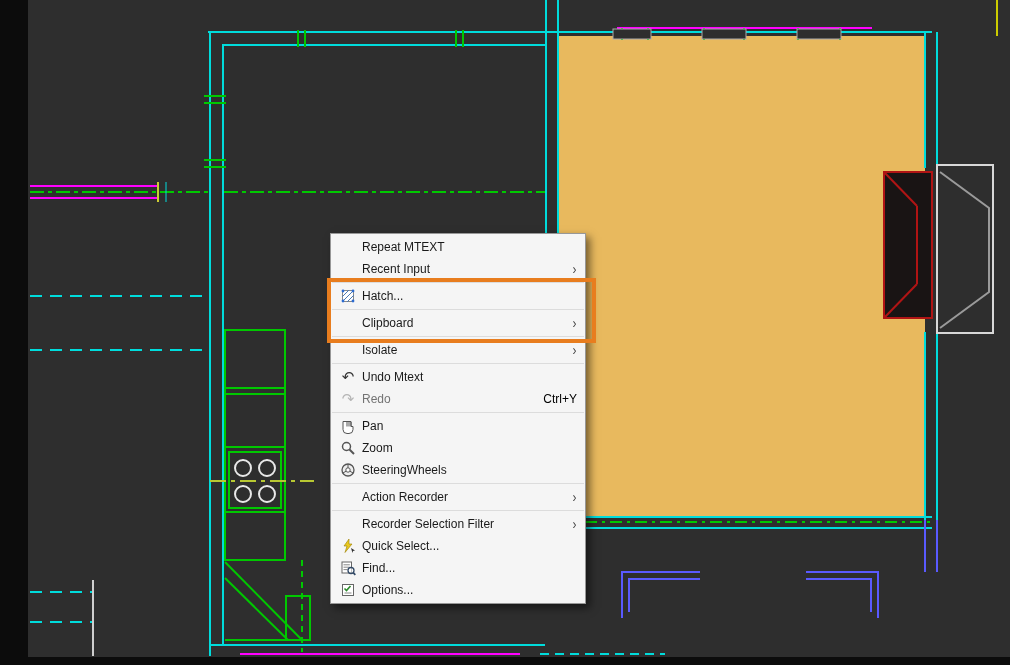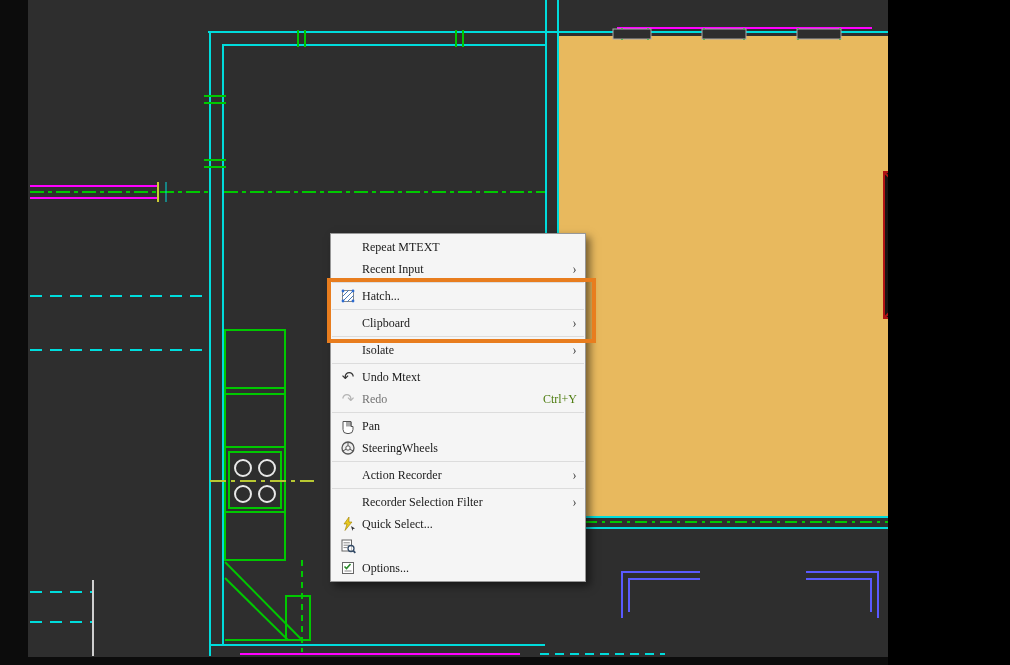--- a/index.html
+++ b/index.html
@@ -1,36 +1,36 @@
 <!DOCTYPE html>
 <html><head>
 <meta charset="utf-8">
 <style>
   html,body{margin:0;padding:0;background:#000;}
   .stage{
-    position:relative;width:888px;height:665px;overflow:hidden;
-    background:#2e2e2e;font-family:Liberation Serif, serif;
+    position:relative;width:1010px;height:665px;overflow:hidden;
+    background:#2e2e2e;font-family:Liberation Sans, sans-serif;
   }
   svg.cad{position:absolute;left:0;top:0;z-index:1;}
 
   
   .menu{
     position:absolute;left:330px;top:233px;width:256px;z-index:20;
     background:#f5f5f5;border:1px solid #979797;
     box-shadow:4px 4px 8px rgba(0,0,0,.5);
     padding:2px 0;box-sizing:border-box;
     font-size:12px;color:#1a1a1a;
   }
   .mi{display:flex;align-items:center;height:22px;padding:0 8px 0 3px;cursor:default;}
   .mi-icon{flex:0 0 28px;display:flex;align-items:center;justify-content:center;height:16px;}
   .mi-icon .glyph{font-size:15px;line-height:16px;color:#333;}
   .mi.disabled .glyph{color:#b5b5b5;}
   .mi-label{flex:1 1 auto;white-space:nowrap;}
   .mi.disabled .mi-label{color:#737373;}
-  .mi-shortcut{color:#4d7c0f;margin-left:8px;}
+  .mi-shortcut{color:#000000;margin-left:8px;}
   .chev{color:#444;font-size:15px;line-height:12px;margin-left:8px;transform:scaleX(.8);}
   .sep{height:1px;background:#dcdcdc;margin:2px 1px;}
 
   
   .annotation{
     position:absolute;left:327px;top:278px;width:261px;height:57px;
     border:4px solid #e87d1e;z-index:30;pointer-events:none;
   }
 </style>
 </head>
@@ -219,20 +219,29 @@
         <svg width="16" height="16">
             <path d="M5,3.5 h6 v5 h2 v3 a4,4 0 0 1 -4,4 h-2 a4,4 0 0 1 -4,-4 v-8 z" fill="#fff" stroke="#555"></path>
             <path d="M7,3.5 v5 M9,3.5 v5 M11,4 v4.5" stroke="#555" fill="none"></path>
           </svg>
       </span>
       <span class="mi-label">Pan</span>
     </div>
     <div class="mi">
       <span class="mi-icon">
         <svg width="16" height="16">
+            <circle cx="6.5" cy="6.5" r="4" fill="#f8f8f8" stroke="#555" stroke-width="1.5"></circle>
+            <line x1="9.5" y1="9.5" x2="14" y2="14" stroke="#555" stroke-width="2"></line>
+          </svg>
+      </span>
+      <span class="mi-label">Zoom</span>
+    </div>
+    <div class="mi">
+      <span class="mi-icon">
+        <svg width="16" height="16">
             <circle cx="8" cy="8" r="6" fill="#eee" stroke="#555" stroke-width="1.3"></circle>
             <circle cx="8" cy="8" r="2.2" fill="#fff" stroke="#555"></circle>
             <line x1="8" y1="2" x2="8" y2="5.8" stroke="#555"></line>
             <line x1="2.8" y1="11" x2="6.2" y2="9.2" stroke="#555"></line>
             <line x1="13.2" y1="11" x2="9.8" y2="9.2" stroke="#555"></line>
           </svg>
       </span>
       <span class="mi-label">SteeringWheels</span>
     </div>
 
@@ -264,20 +273,21 @@
       <span class="mi-icon">
         <svg width="16" height="16">
             <rect x="2" y="2" width="9.5" height="11" fill="#fff" stroke="#666"></rect>
             <line x1="3.5" y1="4.8" x2="9.8" y2="4.8" stroke="#888"></line>
             <line x1="3.5" y1="7.2" x2="9.8" y2="7.2" stroke="#888"></line>
             <line x1="3.5" y1="9.6" x2="7.5" y2="9.6" stroke="#888"></line>
             <circle cx="11" cy="10.5" r="3" fill="rgba(255,255,255,.6)" stroke="#334a66" stroke-width="1.3"></circle>
             <line x1="13.2" y1="12.7" x2="15.3" y2="14.8" stroke="#334a66" stroke-width="1.8"></line>
           </svg>
       </span>
+      <span class="mi-label">Find...</span>
     </div>
     <div class="mi">
       <span class="mi-icon">
         <svg width="16" height="16">
             <rect x="2.5" y="2.5" width="11" height="11" fill="#fff" stroke="#666"></rect>
             <path d="M4.5,6.5 l2,2 4,-4.5" fill="none" stroke="#2a8a2a" stroke-width="1.6"></path>
             <line x1="4.5" y1="11" x2="11.5" y2="11" stroke="#888"></line>
           </svg>
       </span>
       <span class="mi-label">Options...</span>

